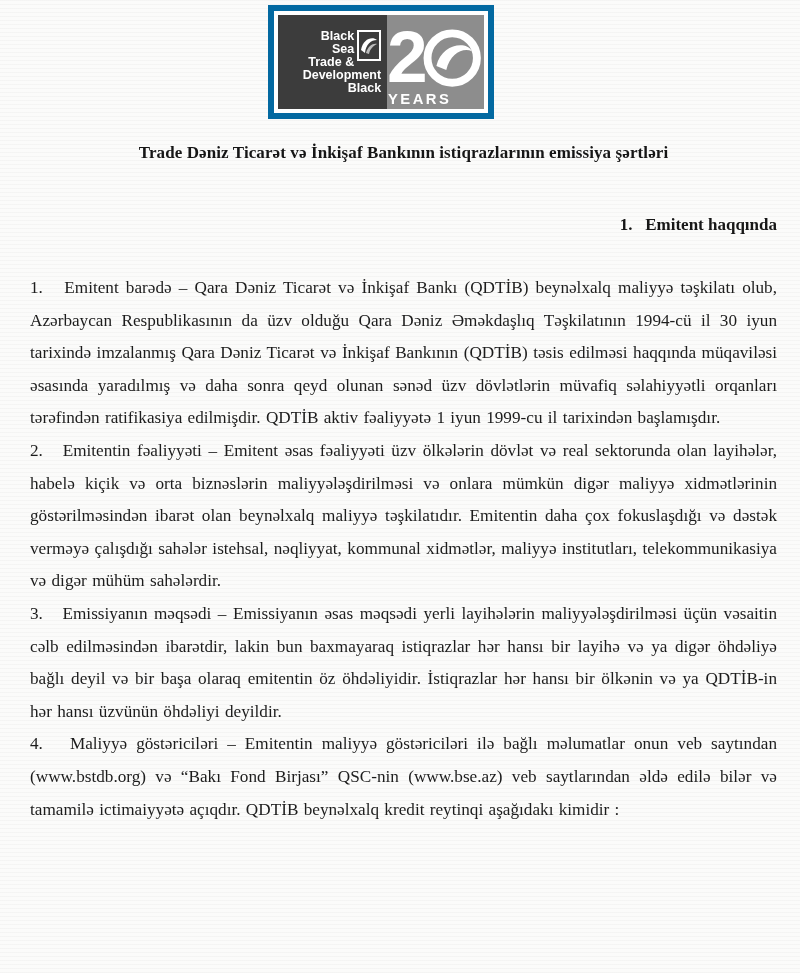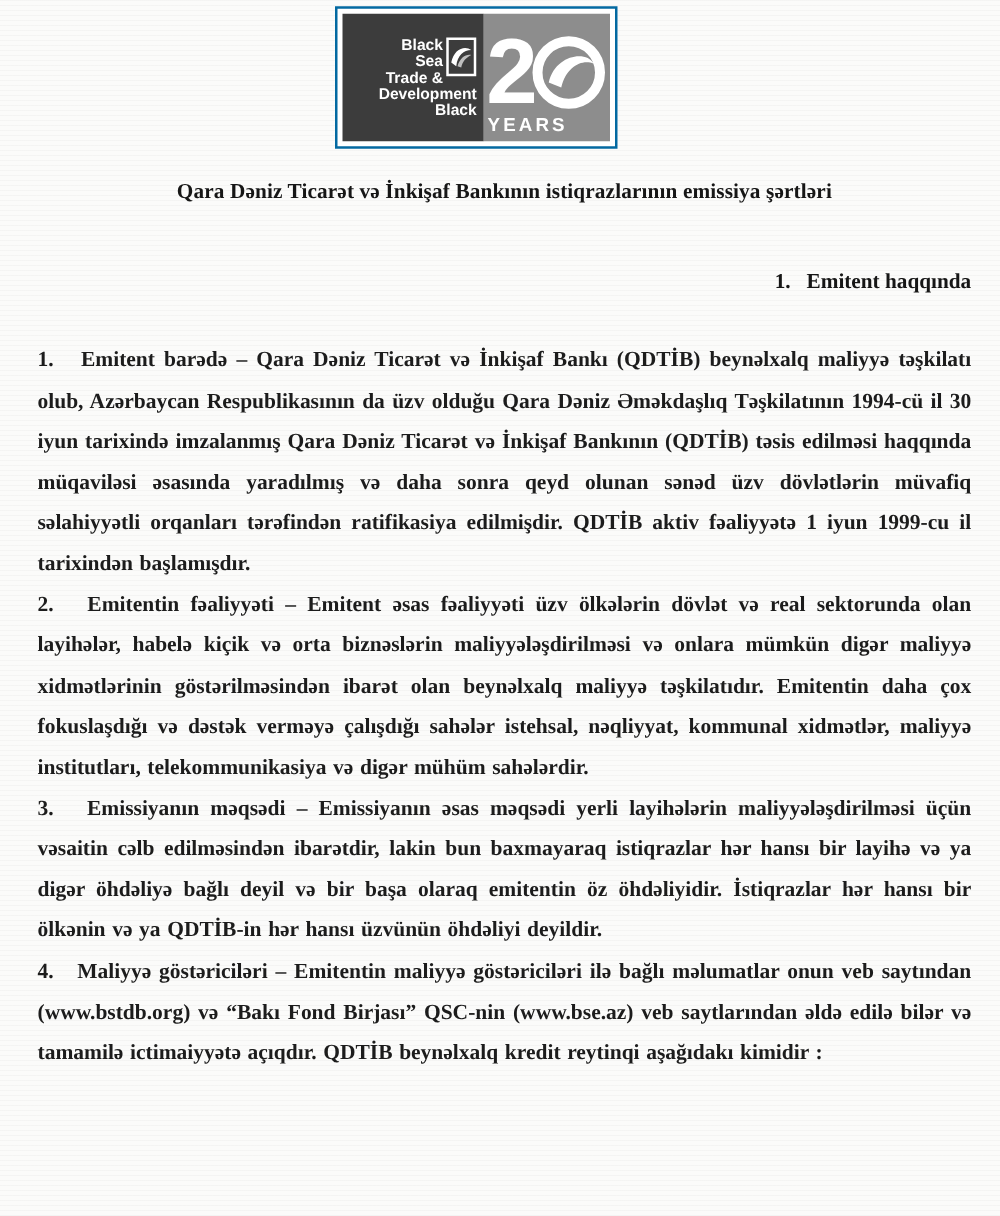--- a/index.html
+++ b/index.html
@@ -23,21 +23,21 @@
     padding: 0 23px 0 30px;
     position: relative;
   }
 
   
   .logo-frame {
     width: 226px;
     height: 114px;
     margin-left: 238px;            
     margin-top: 5px;
-    border: 2px solid #0369a1;
+    border: 6px solid #0369a1;
     background: #ffffff;
     padding: 4px;
   }
   .logo-inner {
     width: 100%;
     height: 100%;
     display: flex;
   }
   .logo-left {
     width: 53%;
@@ -87,21 +87,21 @@
   }
   .section-heading {
     margin-top: 52px;
     text-align: right;
     font-weight: bold;
     font-size: 17px;
     color: #161616;
   }
 
   
-  .content { margin-top: 37px; font-weight: bold; }
+  .content { margin-top: 37px; }
   .para {
     font-size: 17.2px;
     line-height: 32.6px;
     text-align: justify;
     color: #1c1c1c;
     word-spacing: 1px;
   }
 
   
   .ratings { margin-top: 22px; font-size: 17.2px; line-height: 33px; }
@@ -137,21 +137,21 @@
         <svg width="98" height="92" viewBox="0 0 98 92">
           <text x="0" y="66" font-family="Liberation Sans, sans-serif" font-weight="bold" font-size="74" fill="#ffffff">2</text>
           <circle cx="66" cy="42" r="25" fill="none" stroke="#ffffff" stroke-width="8"></circle>
           <path d="M50 50 C55 28 80 24 86 35 C77 31 64 37 60 54 Z" fill="#ffffff"></path>
           <text x="1" y="89" font-family="Liberation Sans, sans-serif" font-weight="bold" font-size="15" letter-spacing="2.5" fill="#ffffff">YEARS</text>
         </svg>
       </div>
     </div>
   </div>
 
-  <div class="doc-title">Qara Dəniz Ticarət və İnkişaf Bankının istiqrazlarının emissiya şərtləri</div>
+  <div class="doc-title">Trade Dəniz Ticarət və İnkişaf Bankının istiqrazlarının emissiya şərtləri</div>
 
   <div class="section-heading">1.&nbsp;&nbsp; Emitent haqqında</div>
 
   <div class="content">
     <p class="para">1.&nbsp;&nbsp; Emitent barədə – Qara Dəniz Ticarət və İnkişaf Bankı (QDTİB) beynəlxalq maliyyə təşkilatı olub, Azərbaycan Respublikasının da üzv olduğu Qara Dəniz Əməkdaşlıq Təşkilatının 1994-cü il 30 iyun tarixində imzalanmış Qara Dəniz Ticarət və İnkişaf Bankının (QDTİB) təsis edilməsi haqqında müqaviləsi əsasında yaradılmış və daha sonra qeyd olunan sənəd üzv dövlətlərin müvafiq səlahiyyətli orqanları tərəfindən ratifikasiya edilmişdir. QDTİB aktiv fəaliyyətə 1 iyun 1999-cu il tarixindən başlamışdır.</p>
     <p class="para">2.&nbsp;&nbsp; Emitentin fəaliyyəti – Emitent əsas fəaliyyəti üzv ölkələrin dövlət və real sektorunda olan layihələr, habelə kiçik və orta biznəslərin maliyyələşdirilməsi və onlara mümkün digər maliyyə xidmətlərinin göstərilməsindən ibarət olan beynəlxalq maliyyə təşkilatıdır. Emitentin daha çox fokuslaşdığı və dəstək verməyə çalışdığı sahələr istehsal, nəqliyyat, kommunal xidmətlər, maliyyə institutları, telekommunikasiya və digər mühüm sahələrdir.</p>
     <p class="para">3.&nbsp;&nbsp; Emissiyanın məqsədi – Emissiyanın əsas məqsədi yerli layihələrin maliyyələşdirilməsi üçün vəsaitin cəlb edilməsindən ibarətdir, lakin bun baxmayaraq istiqrazlar hər hansı bir layihə və ya digər öhdəliyə bağlı deyil və bir başa olaraq emitentin öz öhdəliyidir. İstiqrazlar hər hansı bir ölkənin və ya QDTİB-in hər hansı üzvünün öhdəliyi deyildir.</p>
     <p class="para">4.&nbsp;&nbsp; Maliyyə göstəriciləri – Emitentin maliyyə göstəriciləri ilə bağlı məlumatlar onun veb saytından (www.bstdb.org) və “Bakı Fond Birjası” QSC-nin (www.bse.az) veb saytlarından əldə edilə bilər və tamamilə ictimaiyyətə açıqdır. QDTİB beynəlxalq kredit reytinqi aşağıdakı kimidir :</p>
   </div>
 

